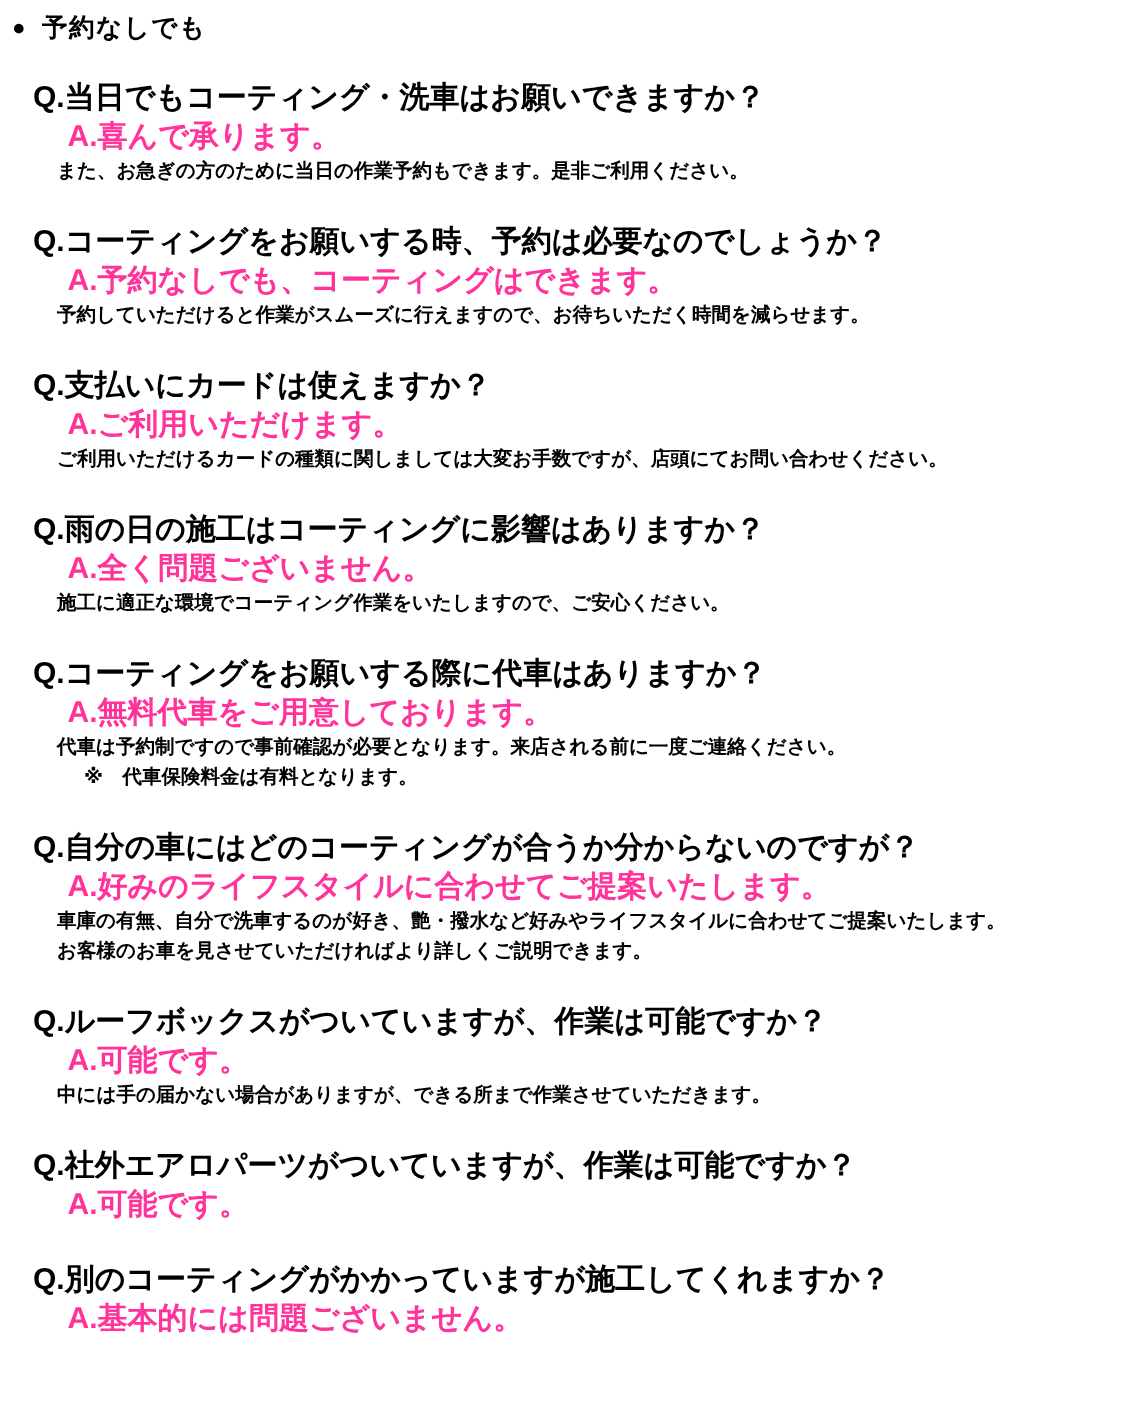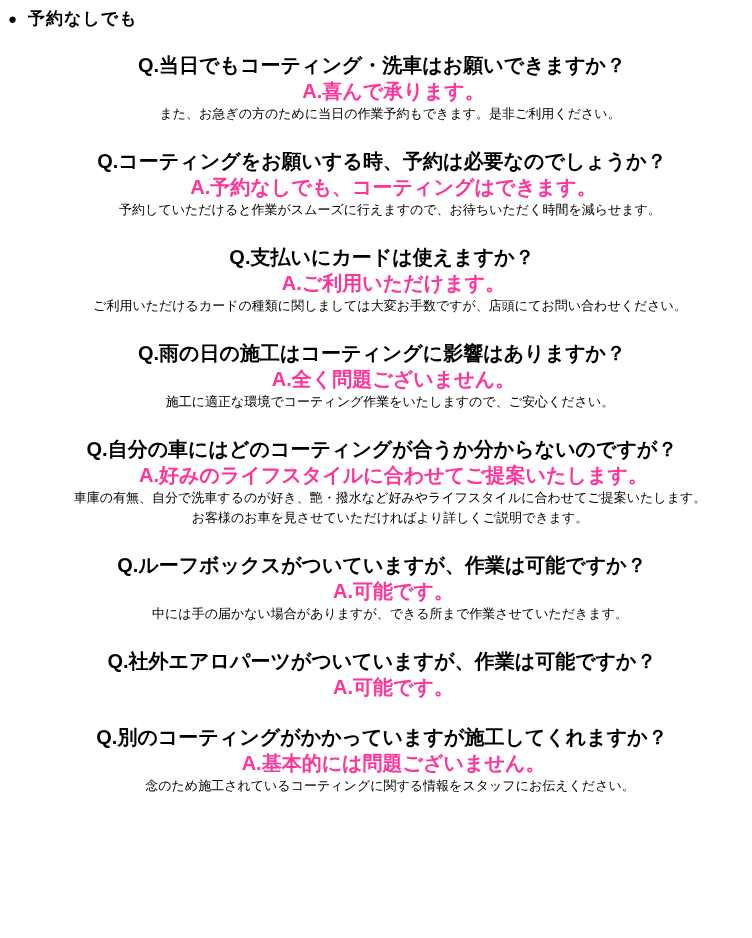--- a/index.html
+++ b/index.html
@@ -34,40 +34,39 @@
   .page-title {
     font-size: 17px;
     line-height: 22px;
     letter-spacing: 1px;
   }
   .faq-list {
     margin: 22px 0 0 14px;
   }
   .faq-item {
     margin-bottom: 24px;
-    text-align: center;
   }
   .question {
     font-size: 20px;
     font-weight: bold;
     line-height: 26px;
     white-space: nowrap;
   }
   .answer {
     margin-left: 23px;
     color: var(--answer-pink);
     font-size: 20px;
     font-weight: bold;
     line-height: 26px;
     white-space: nowrap;
   }
   .note {
     margin-left: 16px;
     font-size: 13px;
-    font-weight: normal;
+    font-weight: bold;
     line-height: 20px;
     white-space: nowrap;
   }
   .note--asterisk {
     margin-left: 34px;
   }
 </style>
 </head>
 <body>
 
@@ -97,20 +96,26 @@
       <div class="answer">A.ご利用いただけます。</div>
       <div class="note">ご利用いただけるカードの種類に関しましては大変お手数ですが、店頭にてお問い合わせください。</div>
     </section>
 
     <section class="faq-item">
       <div class="question">Q.雨の日の施工はコーティングに影響はありますか？</div>
       <div class="answer">A.全く問題ございません。</div>
       <div class="note">施工に適正な環境でコーティング作業をいたしますので、ご安心ください。</div>
     </section>
 
+    <section class="faq-item">
+      <div class="question">Q.コーティングをお願いする際に代車はありますか？</div>
+      <div class="answer">A.無料代車をご用意しております。</div>
+      <div class="note">代車は予約制ですので事前確認が必要となります。来店される前に一度ご連絡ください。</div>
+      <div class="note note--asterisk">※　代車保険料金は有料となります。</div>
+    </section>
 
     <section class="faq-item">
       <div class="question">Q.自分の車にはどのコーティングが合うか分からないのですが？</div>
       <div class="answer">A.好みのライフスタイルに合わせてご提案いたします。</div>
       <div class="note">車庫の有無、自分で洗車するのが好き、艶・撥水など好みやライフスタイルに合わせてご提案いたします。</div>
       <div class="note">お客様のお車を見させていただければより詳しくご説明できます。</div>
     </section>
 
     <section class="faq-item">
       <div class="question">Q.ルーフボックスがついていますが、作業は可能ですか？</div>
@@ -119,17 +124,16 @@
     </section>
 
     <section class="faq-item">
       <div class="question">Q.社外エアロパーツがついていますが、作業は可能ですか？</div>
       <div class="answer">A.可能です。</div>
     </section>
 
     <section class="faq-item">
       <div class="question">Q.別のコーティングがかかっていますが施工してくれますか？</div>
       <div class="answer">A.基本的には問題ございません。</div>
-      <div class="note">念のため施工されているコーティングに関する情報をスタッフにお伝えください。</div>
     </section>
 
   </div>
 </div>
 
 </body></html>

